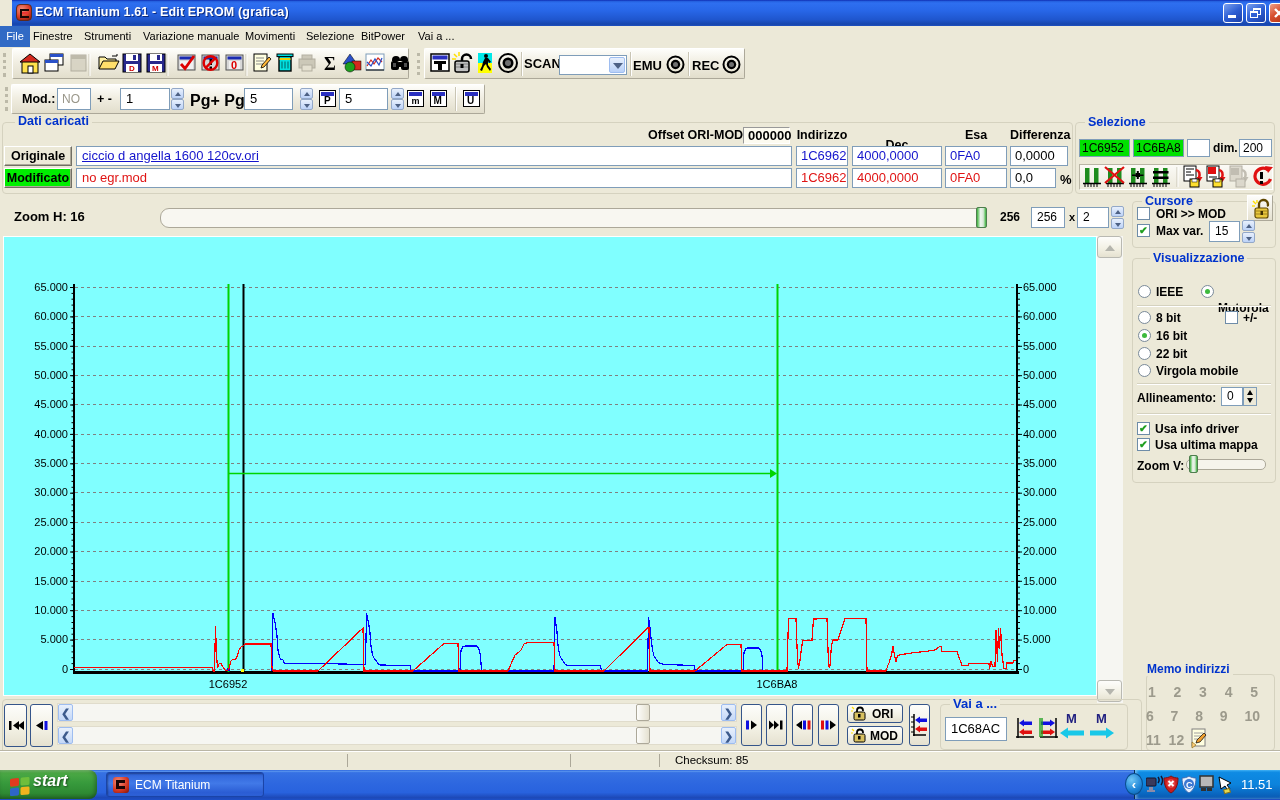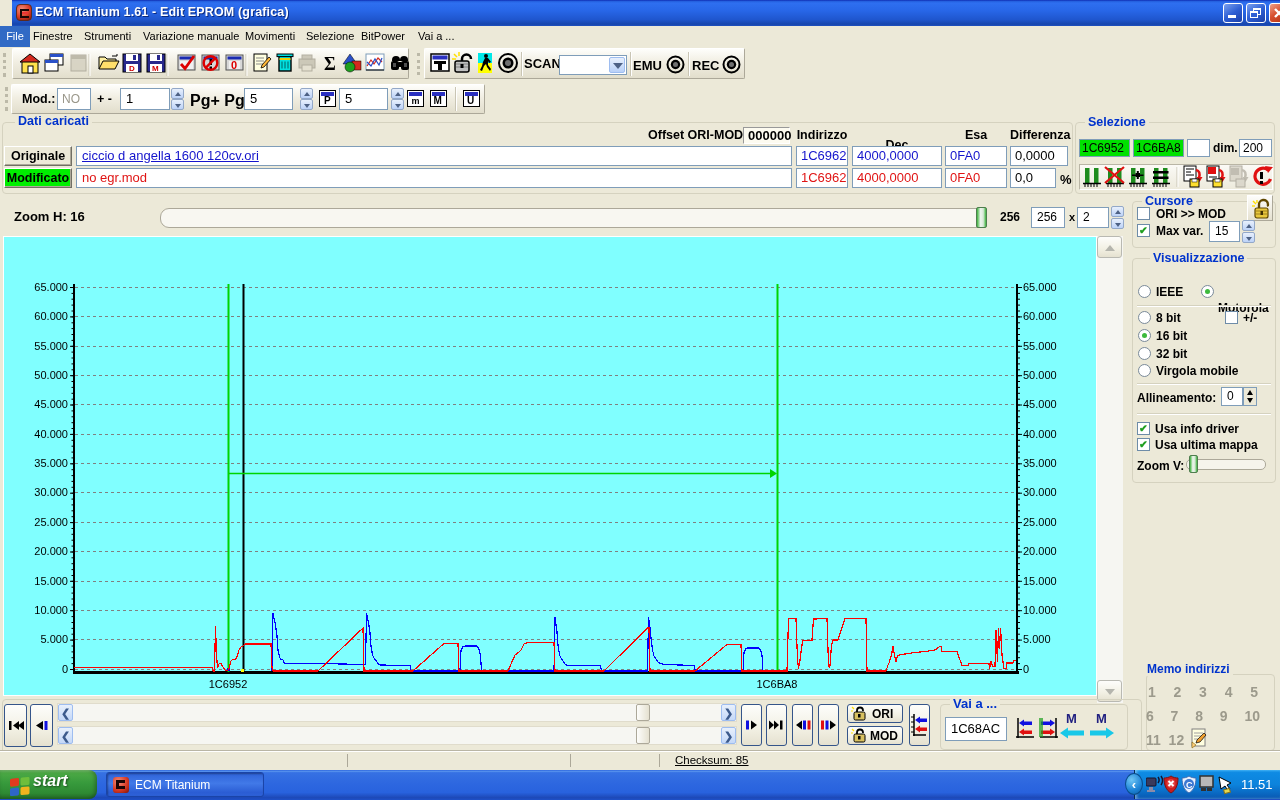--- a/index.html
+++ b/index.html
@@ -485,21 +485,21 @@
 <div class="abs" style="left:1137px;top:305px;width:134px;border-top:1px solid #D5D2BF;border-bottom:1px solid #fff;"></div>
 <div class="rad" style="left:1138px;top:311px;"></div>
 <div class="abs b f12" style="left:1156px;top:311px;">8 bit</div>
 <div class="ck" style="left:1225px;top:311px;"></div>
 <div class="abs b f12" style="left:1243px;top:311px;">+/-</div>
 <div class="rad" style="left:1138px;top:329px;">
       <span class="rdot"></span>
     </div>
 <div class="abs b f12" style="left:1156px;top:329px;">16 bit</div>
 <div class="rad" style="left:1138px;top:347px;"></div>
-<div class="abs b f12" style="left:1156px;top:347px;">32 bit</div>
+<div class="abs b f12" style="left:1156px;top:347px;">22 bit</div>
 <div class="rad" style="left:1138px;top:364px;"></div>
 <div class="abs b f12" style="left:1156px;top:364px;">Virgola mobile</div>
 <div class="abs" style="left:1137px;top:383px;width:134px;border-top:1px solid #D5D2BF;border-bottom:1px solid #fff;"></div>
 <div class="abs b f12" style="left:1137px;top:391px;">Allineamento:</div>
 <div class="sunk abs f12" style="left:1221px;top:387px;width:22px;height:19px;line-height:17px;padding-left:5px;">0</div>
 <div class="abs" style="left:1243px;top:387px;width:14px;height:19px;background:#ECE9D8;border:1px solid #7F9DB9;">
   <span style="position:absolute;left:3px;top:2px;width:0;height:0;border-left:3px solid transparent;border-right:3px solid transparent;border-bottom:5px solid #000;"></span>
   <span style="position:absolute;left:3px;bottom:2px;width:0;height:0;border-left:3px solid transparent;border-right:3px solid transparent;border-top:5px solid #000;"></span>
 </div>
 <div class="abs" style="left:1137px;top:413px;width:134px;border-top:1px solid #D5D2BF;border-bottom:1px solid #fff;"></div>
@@ -929,21 +929,21 @@
     </svg>
 <div class="abs b" style="left:1096px;top:711px;color:#202080;font-size:13px;">M</div>
 <svg class="abs" style="left:1088px;top:727px;" width="26" height="12">
       <polygon points="26,6 18,0.5 18,3.5 2,3.5 2,8.5 18,8.5 18,11.5" fill="#18C8E8"></polygon>
     </svg>
 
 <div class="abs" style="left:0;top:750px;width:1280px;height:20px;background:#ECE9D8;border-top:1px solid #B9B5A5;box-shadow:inset 0 1px 0 #fff;">
   <div class="abs" style="left:347px;top:3px;height:13px;border-left:1px solid #ACA899;"></div>
   <div class="abs" style="left:570px;top:3px;height:13px;border-left:1px solid #ACA899;"></div>
   <div class="abs" style="left:659px;top:3px;height:13px;border-left:1px solid #ACA899;"></div>
-  <div class="abs" style="left:675px;top:3px;font-size:11.5px;text-decoration:underline;">Checksum: 85</div>
+  <div class="abs" style="left:675px;top:3px;font-size:11.5px;">Checksum: 85</div>
 </div>
 
 <div class="abs" style="left:0;top:770px;width:1280px;height:30px;background:linear-gradient(180deg,#245EDB 0%,#5A95EE 4%,#3671E3 9%,#2E68E0 42%,#2862DE 75%,#1D49B8 92%,#1E50C8 100%);">
   <div class="abs" style="left:0;top:0;width:97px;height:29px;border-radius:0 8px 8px 0;background:linear-gradient(180deg,#7CC572 0%,#4CA945 10%,#379A3C 45%,#2E8A33 80%,#256F29 97%);box-shadow:inset -2px 0 4px rgba(0,0,0,.3);">
     <div class="abs" style="left:33px;top:2px;color:#fff;font-weight:bold;font-style:italic;font-size:16px;text-shadow:1px 1px 2px #1A4A1A;">start</div>
     <svg class="abs" style="left:8px;top:4px;" width="24" height="22" viewBox="0 0 24 22">
       <g transform="skewY(-6)">
         <rect x="2" y="5" width="9" height="8" rx="1.5" fill="#E03A1E"></rect>
         <rect x="12.5" y="5" width="9" height="8" rx="1.5" fill="#6EBE3C"></rect>
         <rect x="2" y="14.5" width="9" height="8" rx="1.5" fill="#2E66C8"></rect>

